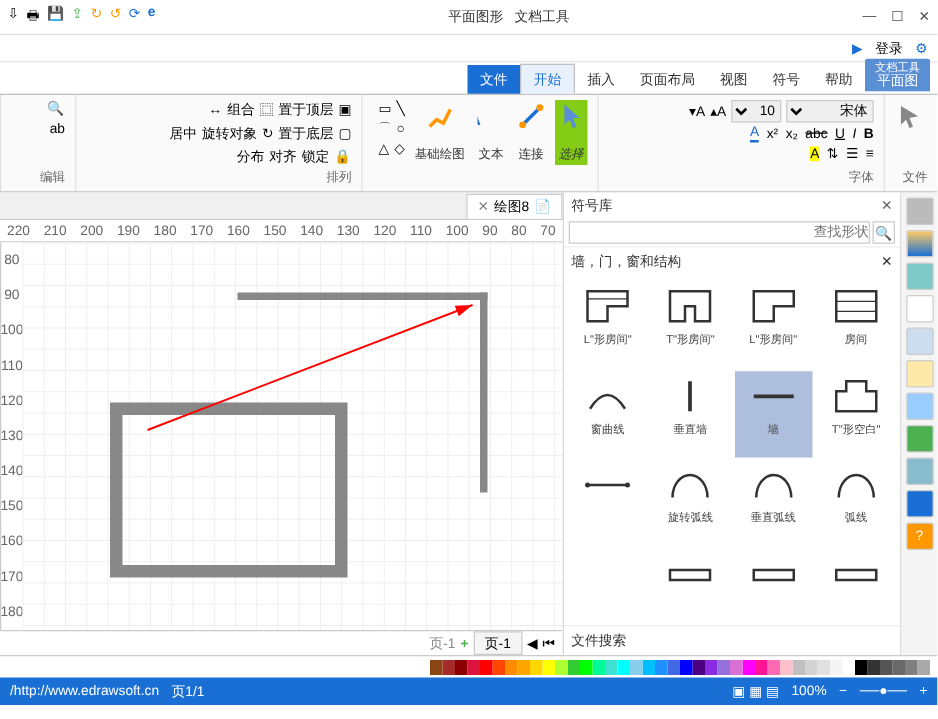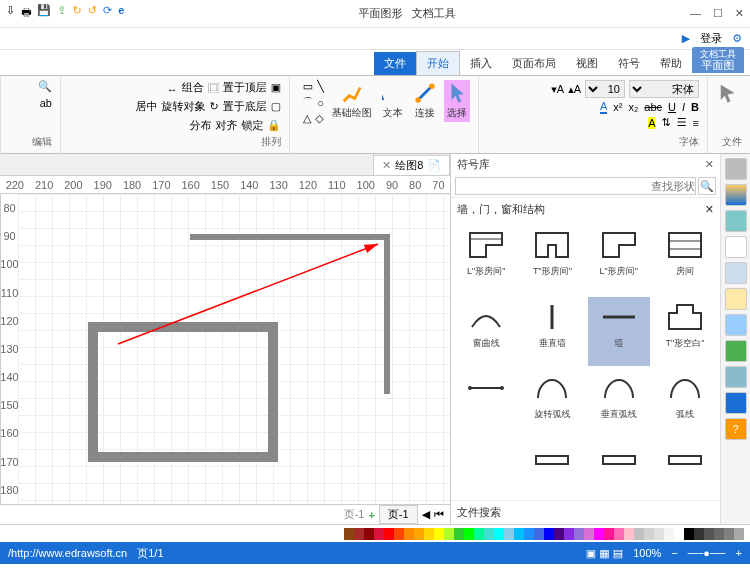--- a/index.html
+++ b/index.html
@@ -14,24 +14,24 @@
 .subbar .gear { color: #1a6fd4; }
 .subbar .play { color: #1a6fd4; }
 .tabs { height: 26px; display: flex; align-items: flex-end; background: #fff; border-bottom: 1px solid #c0c0c0; padding: 0 6px; }
 .tabs .tab { padding: 4px 10px; color: #333; cursor: pointer; }
 .tabs .tab.active { background: #e8f0fb; color: #1a6fd4; border: 1px solid #c0c0c0; border-bottom: none; }
 .tabs .context-tab { background: #5b8fd4; color: #fff; padding: 2px 8px; border-radius: 2px 2px 0 0; margin-bottom: 2px; display: flex; flex-direction: column; align-items: center; line-height: 11px; }
 .ribbon { height: 78px; background: #fafafa; border-bottom: 1px solid #c0c0c0; display: flex; }
 .ribbon .group { border-left: 1px solid #e0e0e0; padding: 4px 8px; display: flex; flex-direction: column; justify-content: space-between; }
 .ribbon .group-label { color: #666; font-size: 10px; }
 .ribbon .group-body { display: flex; gap: 6px; flex: 1; align-items: flex-start; }
-.ribbon .bigbtn { display: flex; flex-direction: column; align-items: center; gap: 2px; padding: 2px; cursor: pointer; }
+.ribbon .bigbtn { display: flex; flex-direction: column; align-items: center; gap: 12px; padding: 2px; cursor: pointer; }
 .ribbon .bigbtn .ico { width: 22px; height: 22px; }
 .ribbon .bigbtn span { font-size: 10px; color: #333; }
-.ribbon .bigbtn.sel { background: #f0abfc; }
+.ribbon .bigbtn.sel { background: #84cc16; font-style: italic; }
 .ribbon .stack { display: flex; flex-direction: column; gap: 2px; }
 .ribbon .stack .row { display: flex; gap: 4px; align-items: center; }
 .ribbon select { height: 18px; border: 1px solid #ccc; }
 .content { display: flex; height: 370px; }
 .rightrail { width: 30px; background: #f4f4f4; border-left: 1px solid #ddd; display: flex; flex-direction: column; gap: 4px; padding: 4px 0; align-items: center; }
 .rightrail .ritem { width: 22px; height: 22px; border: 1px solid #ccc; background: #fff; border-radius: 2px; }
 .rightpanel { width: 270px; background: #fff; border-left: 1px solid #ccc; display: flex; flex-direction: column; }
 .panel-head { display: flex; align-items: center; justify-content: space-between; padding: 3px 6px; color: #333; }
 .panel-head .close { color: #666; cursor: pointer; }
 .search-row { display: flex; padding: 2px 4px; gap: 2px; }

